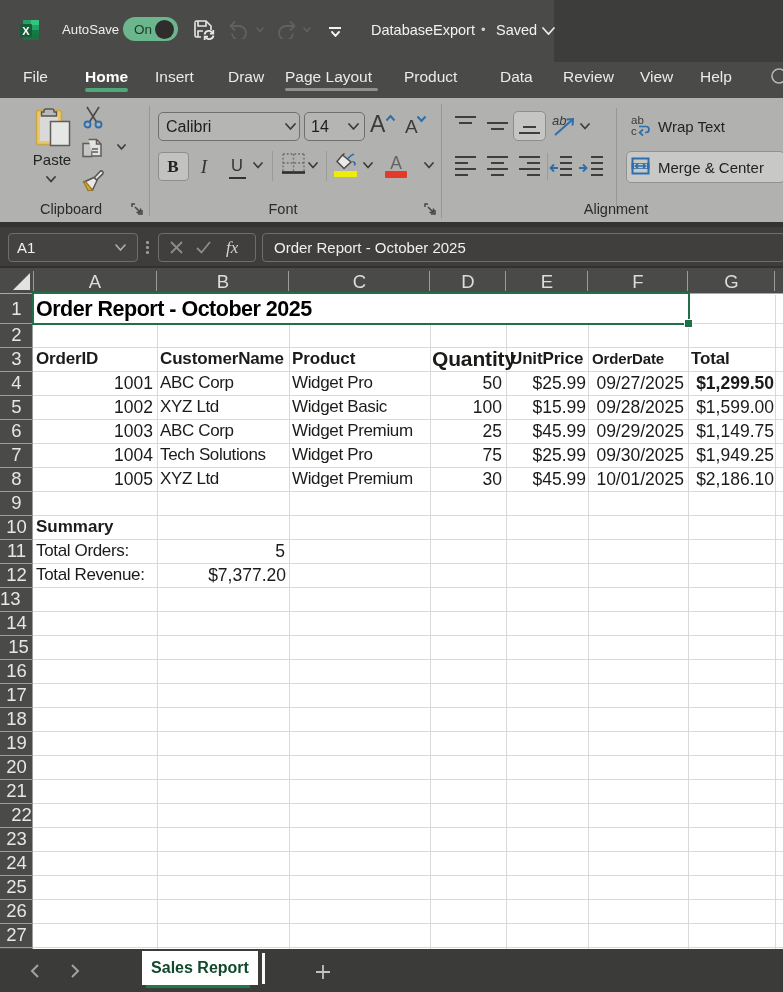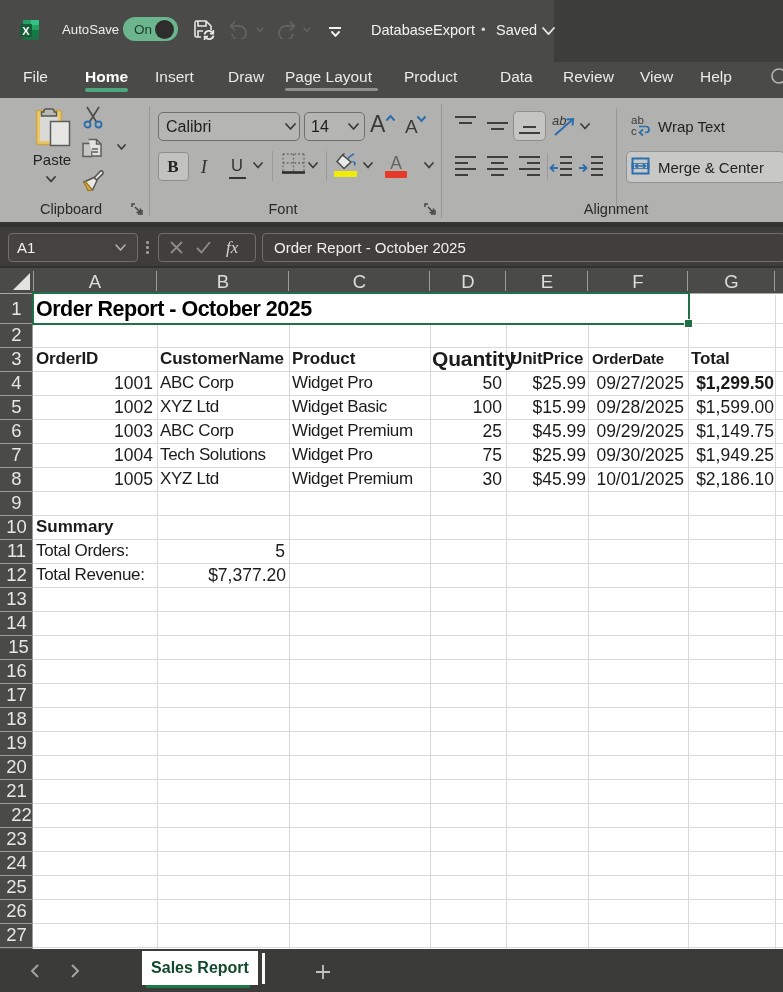--- a/index.html
+++ b/index.html
@@ -333,21 +333,21 @@
 <div style="position:absolute;left:0;top:347px;width:33px;text-align:center;line-height:24px;font-size:18.5px;color:#e6e6e4">3</div>
 <div style="position:absolute;left:0;top:371px;width:33px;text-align:center;line-height:24px;font-size:18.5px;color:#e6e6e4">4</div>
 <div style="position:absolute;left:0;top:395px;width:33px;text-align:center;line-height:24px;font-size:18.5px;color:#e6e6e4">5</div>
 <div style="position:absolute;left:0;top:419px;width:33px;text-align:center;line-height:24px;font-size:18.5px;color:#e6e6e4">6</div>
 <div style="position:absolute;left:0;top:443px;width:33px;text-align:center;line-height:24px;font-size:18.5px;color:#e6e6e4">7</div>
 <div style="position:absolute;left:0;top:467px;width:33px;text-align:center;line-height:24px;font-size:18.5px;color:#e6e6e4">8</div>
 <div style="position:absolute;left:0;top:491px;width:33px;text-align:center;line-height:24px;font-size:18.5px;color:#e6e6e4">9</div>
 <div style="position:absolute;left:0;top:515px;width:33px;text-align:center;line-height:24px;font-size:18.5px;color:#e6e6e4">10</div>
 <div style="position:absolute;left:0;top:539px;width:33px;text-align:center;line-height:24px;font-size:18.5px;color:#e6e6e4">11</div>
 <div style="position:absolute;left:0;top:563px;width:33px;text-align:center;line-height:24px;font-size:18.5px;color:#e6e6e4">12</div>
-<div style="position:absolute;left:0;top:587px;width:33px;text-align:center;line-height:24px;font-size:18.5px;color:#e6e6e4">13</div>
+<div style="position:absolute;left:0;top:587px;width:33px;text-align:left;line-height:24px;font-size:18.5px;color:#e6e6e4">13</div>
 <div style="position:absolute;left:0;top:611px;width:33px;text-align:center;line-height:24px;font-size:18.5px;color:#e6e6e4">14</div>
 <div style="position:absolute;left:0;top:635px;width:37px;text-align:center;line-height:24px;font-size:18.5px;color:#e6e6e4">15</div>
 <div style="position:absolute;left:0;top:659px;width:33px;text-align:center;line-height:24px;font-size:18.5px;color:#e6e6e4">16</div>
 <div style="position:absolute;left:0;top:683px;width:33px;text-align:center;line-height:24px;font-size:18.5px;color:#e6e6e4">17</div>
 <div style="position:absolute;left:0;top:707px;width:33px;text-align:center;line-height:24px;font-size:18.5px;color:#e6e6e4">18</div>
 <div style="position:absolute;left:0;top:731px;width:33px;text-align:center;line-height:24px;font-size:18.5px;color:#e6e6e4">19</div>
 <div style="position:absolute;left:0;top:755px;width:33px;text-align:center;line-height:24px;font-size:18.5px;color:#e6e6e4">20</div>
 <div style="position:absolute;left:0;top:779px;width:33px;text-align:center;line-height:24px;font-size:18.5px;color:#e6e6e4">21</div>
 <div style="position:absolute;left:0;top:803px;width:43px;text-align:center;line-height:24px;font-size:18.5px;color:#e6e6e4">22</div>
 <div style="position:absolute;left:0;top:827px;width:33px;text-align:center;line-height:24px;font-size:18.5px;color:#e6e6e4">23</div>

